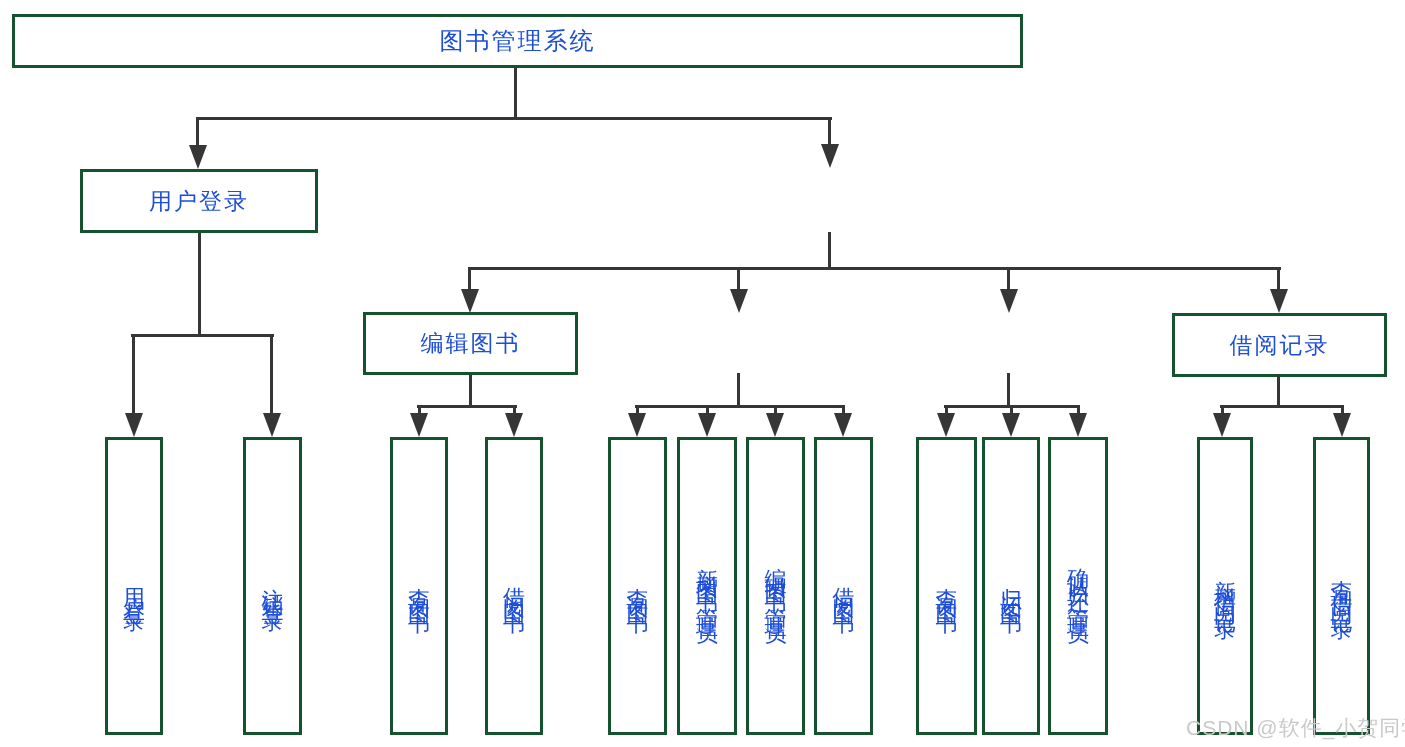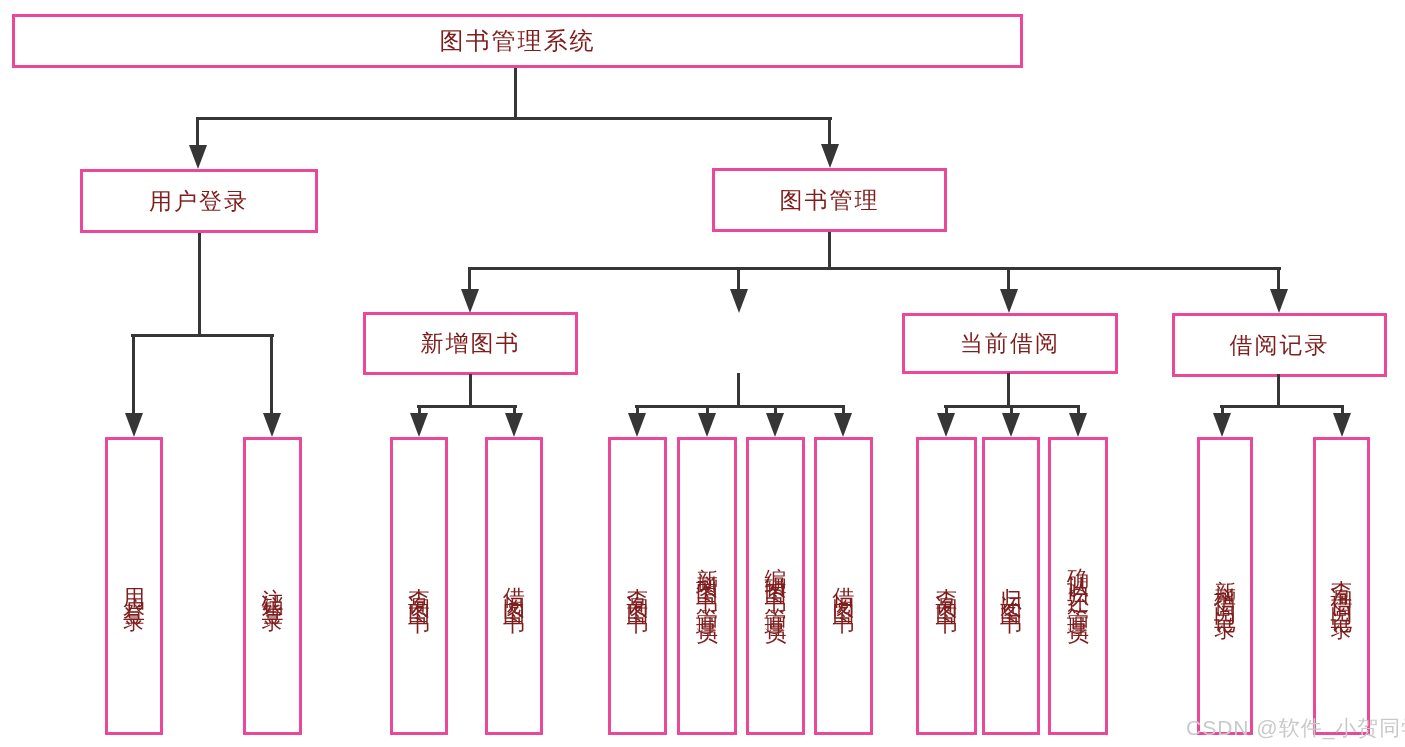--- a/index.html
+++ b/index.html
@@ -1,23 +1,23 @@
 <!DOCTYPE html>
 <html><head>
 <meta charset="utf-8">
 <style>
   html,body{margin:0;padding:0;background:#fff;}
   #canvas{
     position:relative;width:1405px;height:747px;background:#ffffff;overflow:hidden;
     font-family:"Liberation Sans", sans-serif;
   }
   .box{
-    position:absolute;box-sizing:border-box;border:3px solid #ec4899;background:#ffffff;
+    position:absolute;box-sizing:border-box;border:3px solid #14532d;background:#ffffff;
     display:flex;align-items:center;justify-content:center;
-    color:#7f1d1d;font-size:23px;letter-spacing:2px;white-space:nowrap;
+    color:#1d4ed8;font-size:23px;letter-spacing:2px;white-space:nowrap;
   }
   .box.top{font-size:24px;}
   .box.vert{white-space:normal;}
   .box.vert .vtext{
     writing-mode:vertical-rl;text-orientation:mixed;
     letter-spacing:8px;font-size:22px;line-height:1;
   }
   .hline{position:absolute;height:3px;background:#363636;}
   .vline{position:absolute;width:3px;background:#363636;}
   .arrow{
@@ -38,42 +38,40 @@
   <div class="box top" style="left:12px;top:14px;width:1011px;height:54px;">图书管理系统</div>
 
   <div class="vline" style="left:514px;top:68px;height:50px;"></div>
   <div class="hline" style="left:196px;top:117px;width:636px;"></div>
   <div class="vline" style="left:196px;top:117px;height:32px;"></div>
   <div class="arrow" style="left:189px;top:145px;"></div>
   <div class="vline" style="left:828px;top:117px;height:32px;"></div>
   <div class="arrow" style="left:821px;top:144px;"></div>
 
   <div class="box" style="left:80px;top:169px;width:238px;height:64px;">用户登录</div>
-  <div class="box" style="left:712px;top:168px;width:235px;height:64px;">图书管理</div>
 
   <div class="vline" style="left:198px;top:233px;height:104px;"></div>
   <div class="hline" style="left:131px;top:334px;width:143px;"></div>
   <div class="vline" style="left:132px;top:334px;height:84px;"></div>
   <div class="arrow" style="left:125px;top:413px;"></div>
   <div class="vline" style="left:270px;top:334px;height:84px;"></div>
   <div class="arrow" style="left:263px;top:413px;"></div>
 
   <div class="vline" style="left:828px;top:232px;height:38px;"></div>
   <div class="hline" style="left:468px;top:267px;width:813px;"></div>
   <div class="vline" style="left:468px;top:267px;height:25px;"></div>
   <div class="arrow" style="left:461px;top:289px;"></div>
   <div class="vline" style="left:737px;top:267px;height:25px;"></div>
   <div class="arrow" style="left:730px;top:289px;"></div>
   <div class="vline" style="left:1007px;top:267px;height:25px;"></div>
   <div class="arrow" style="left:1000px;top:289px;"></div>
   <div class="vline" style="left:1277px;top:267px;height:25px;"></div>
   <div class="arrow" style="left:1270px;top:289px;"></div>
 
-  <div class="box" style="left:363px;top:312px;width:215px;height:63px;">新增图书</div>
-  <div class="box" style="left:902px;top:313px;width:216px;height:61px;">当前借阅</div>
+  <div class="box" style="left:363px;top:312px;width:215px;height:63px;">编辑图书</div>
   <div class="box" style="left:1172px;top:313px;width:215px;height:64px;">借阅记录</div>
 
   <div class="vline" style="left:469px;top:374px;height:34px;"></div>
   <div class="hline" style="left:417px;top:405px;width:100px;"></div>
   <div class="vline" style="left:418px;top:405px;height:12px;"></div>
   <div class="arrow" style="left:410px;top:413px;"></div>
   <div class="vline" style="left:513px;top:405px;height:12px;"></div>
   <div class="arrow" style="left:505px;top:413px;"></div>
 
   <div class="vline" style="left:737px;top:373px;height:35px;"></div>

